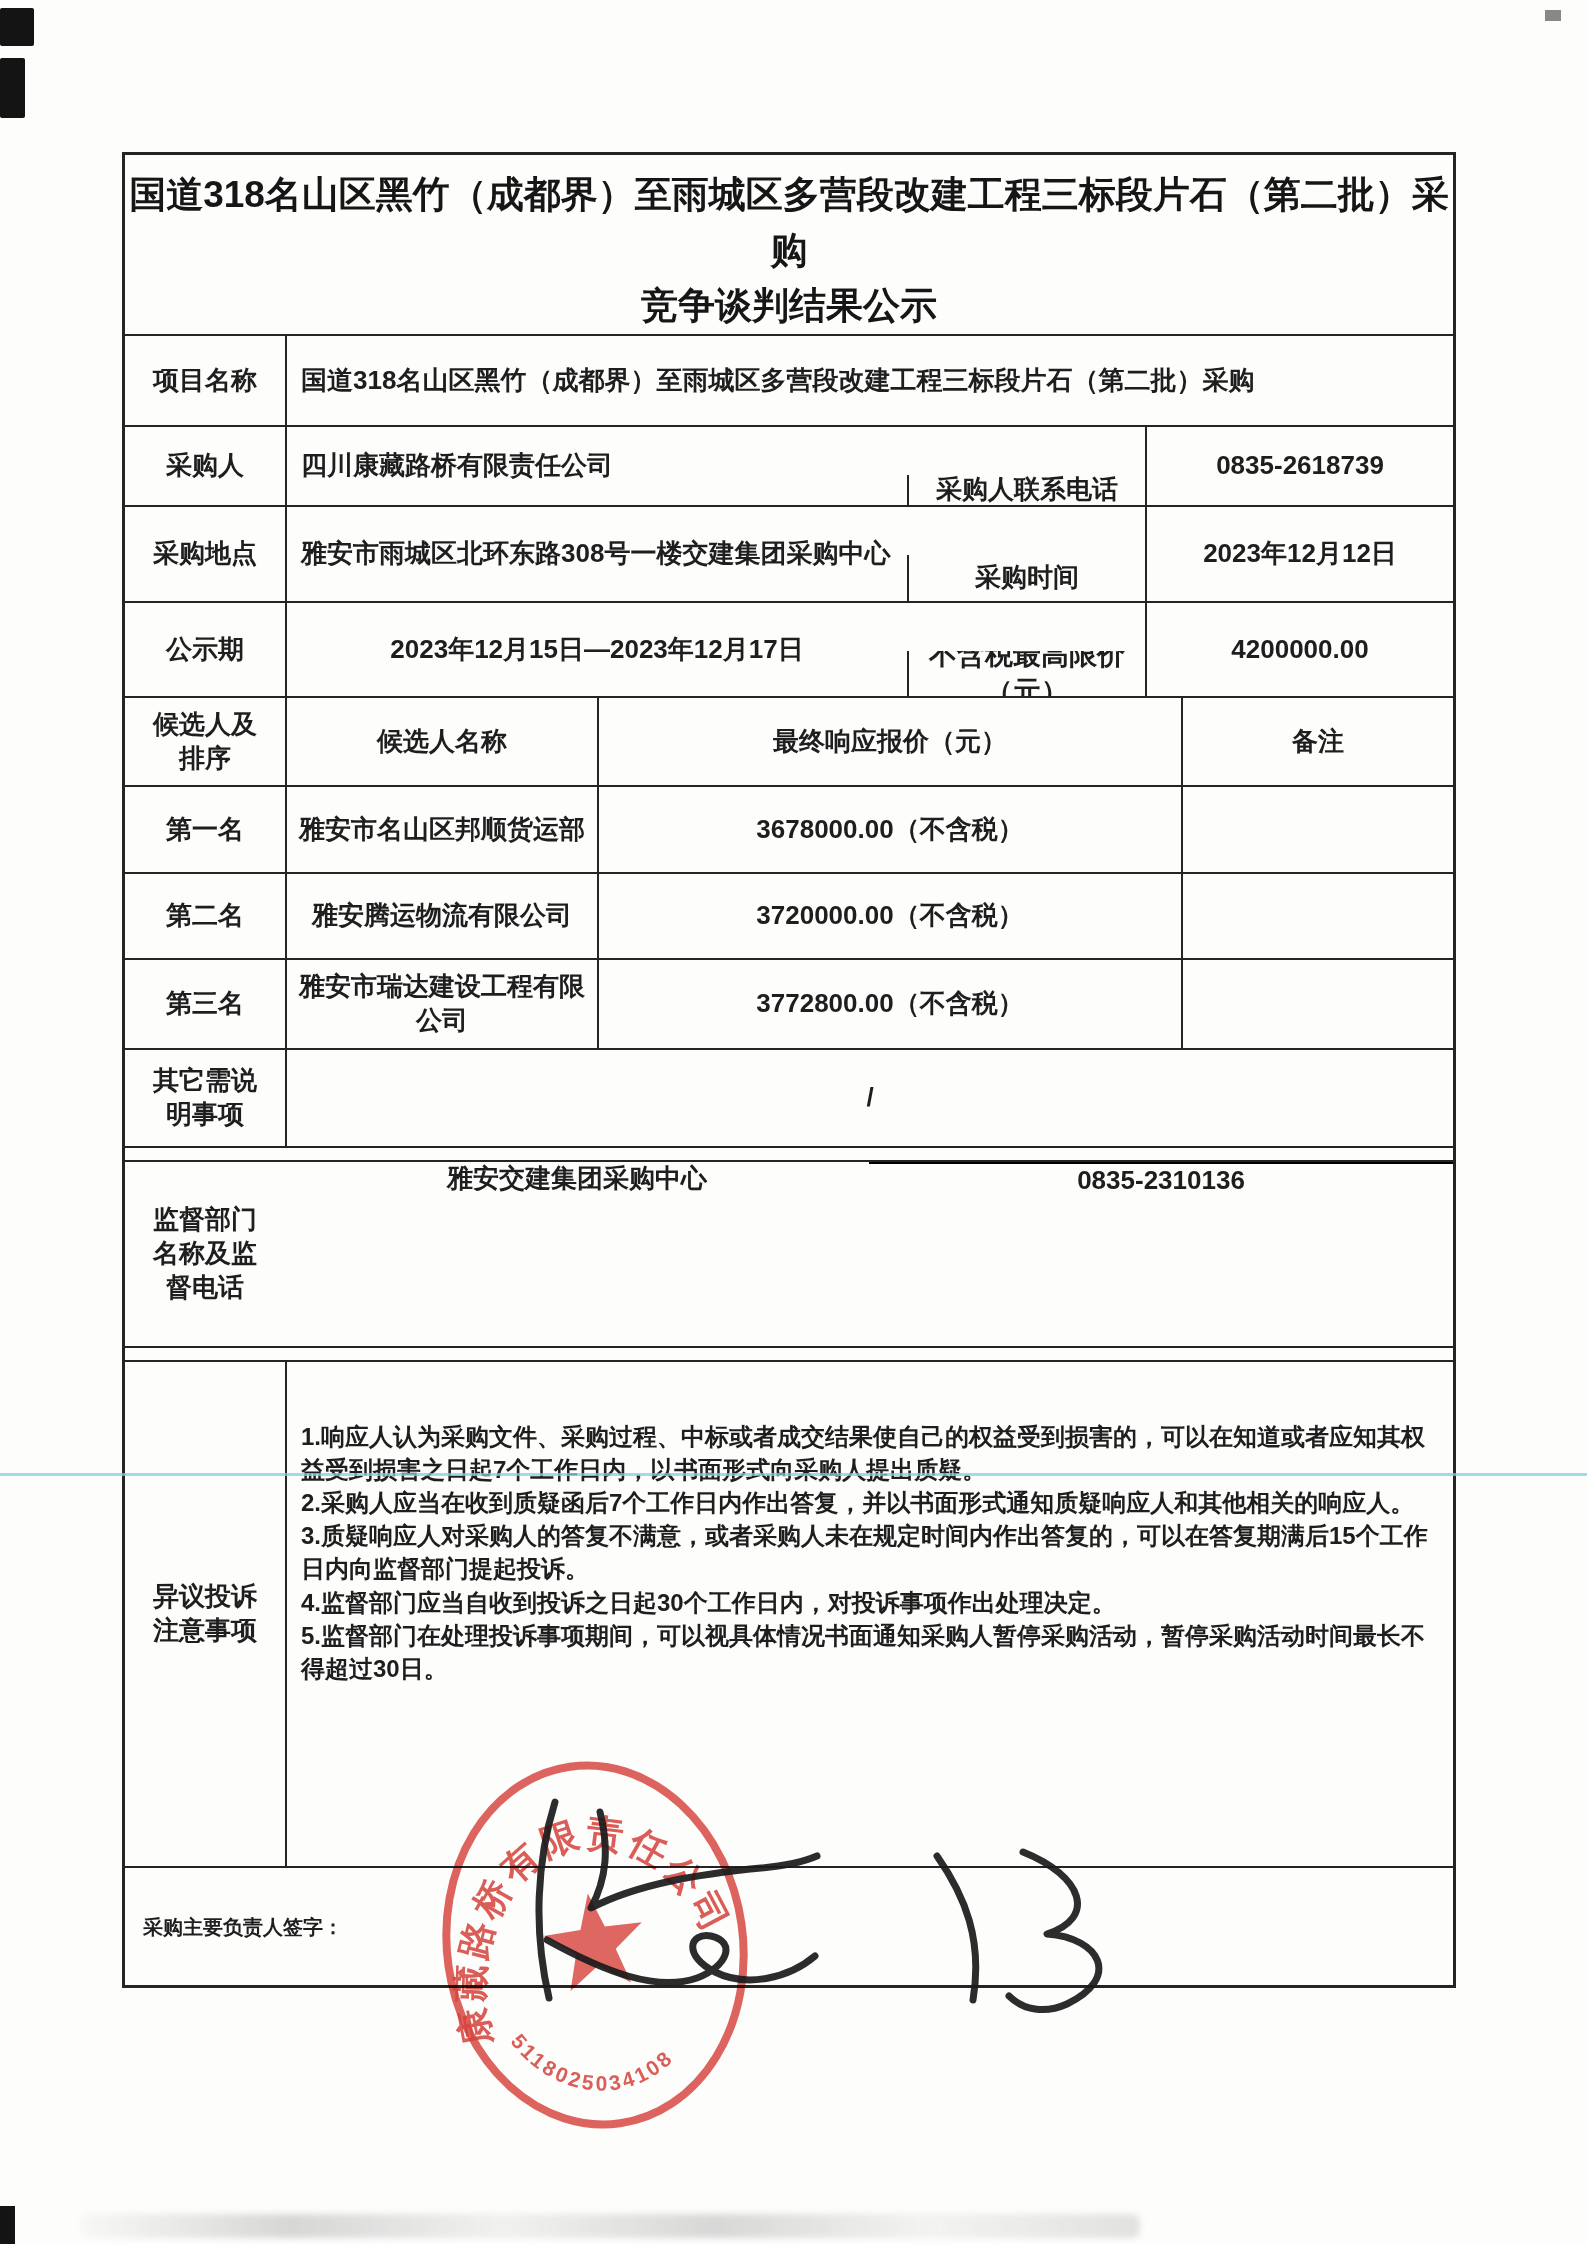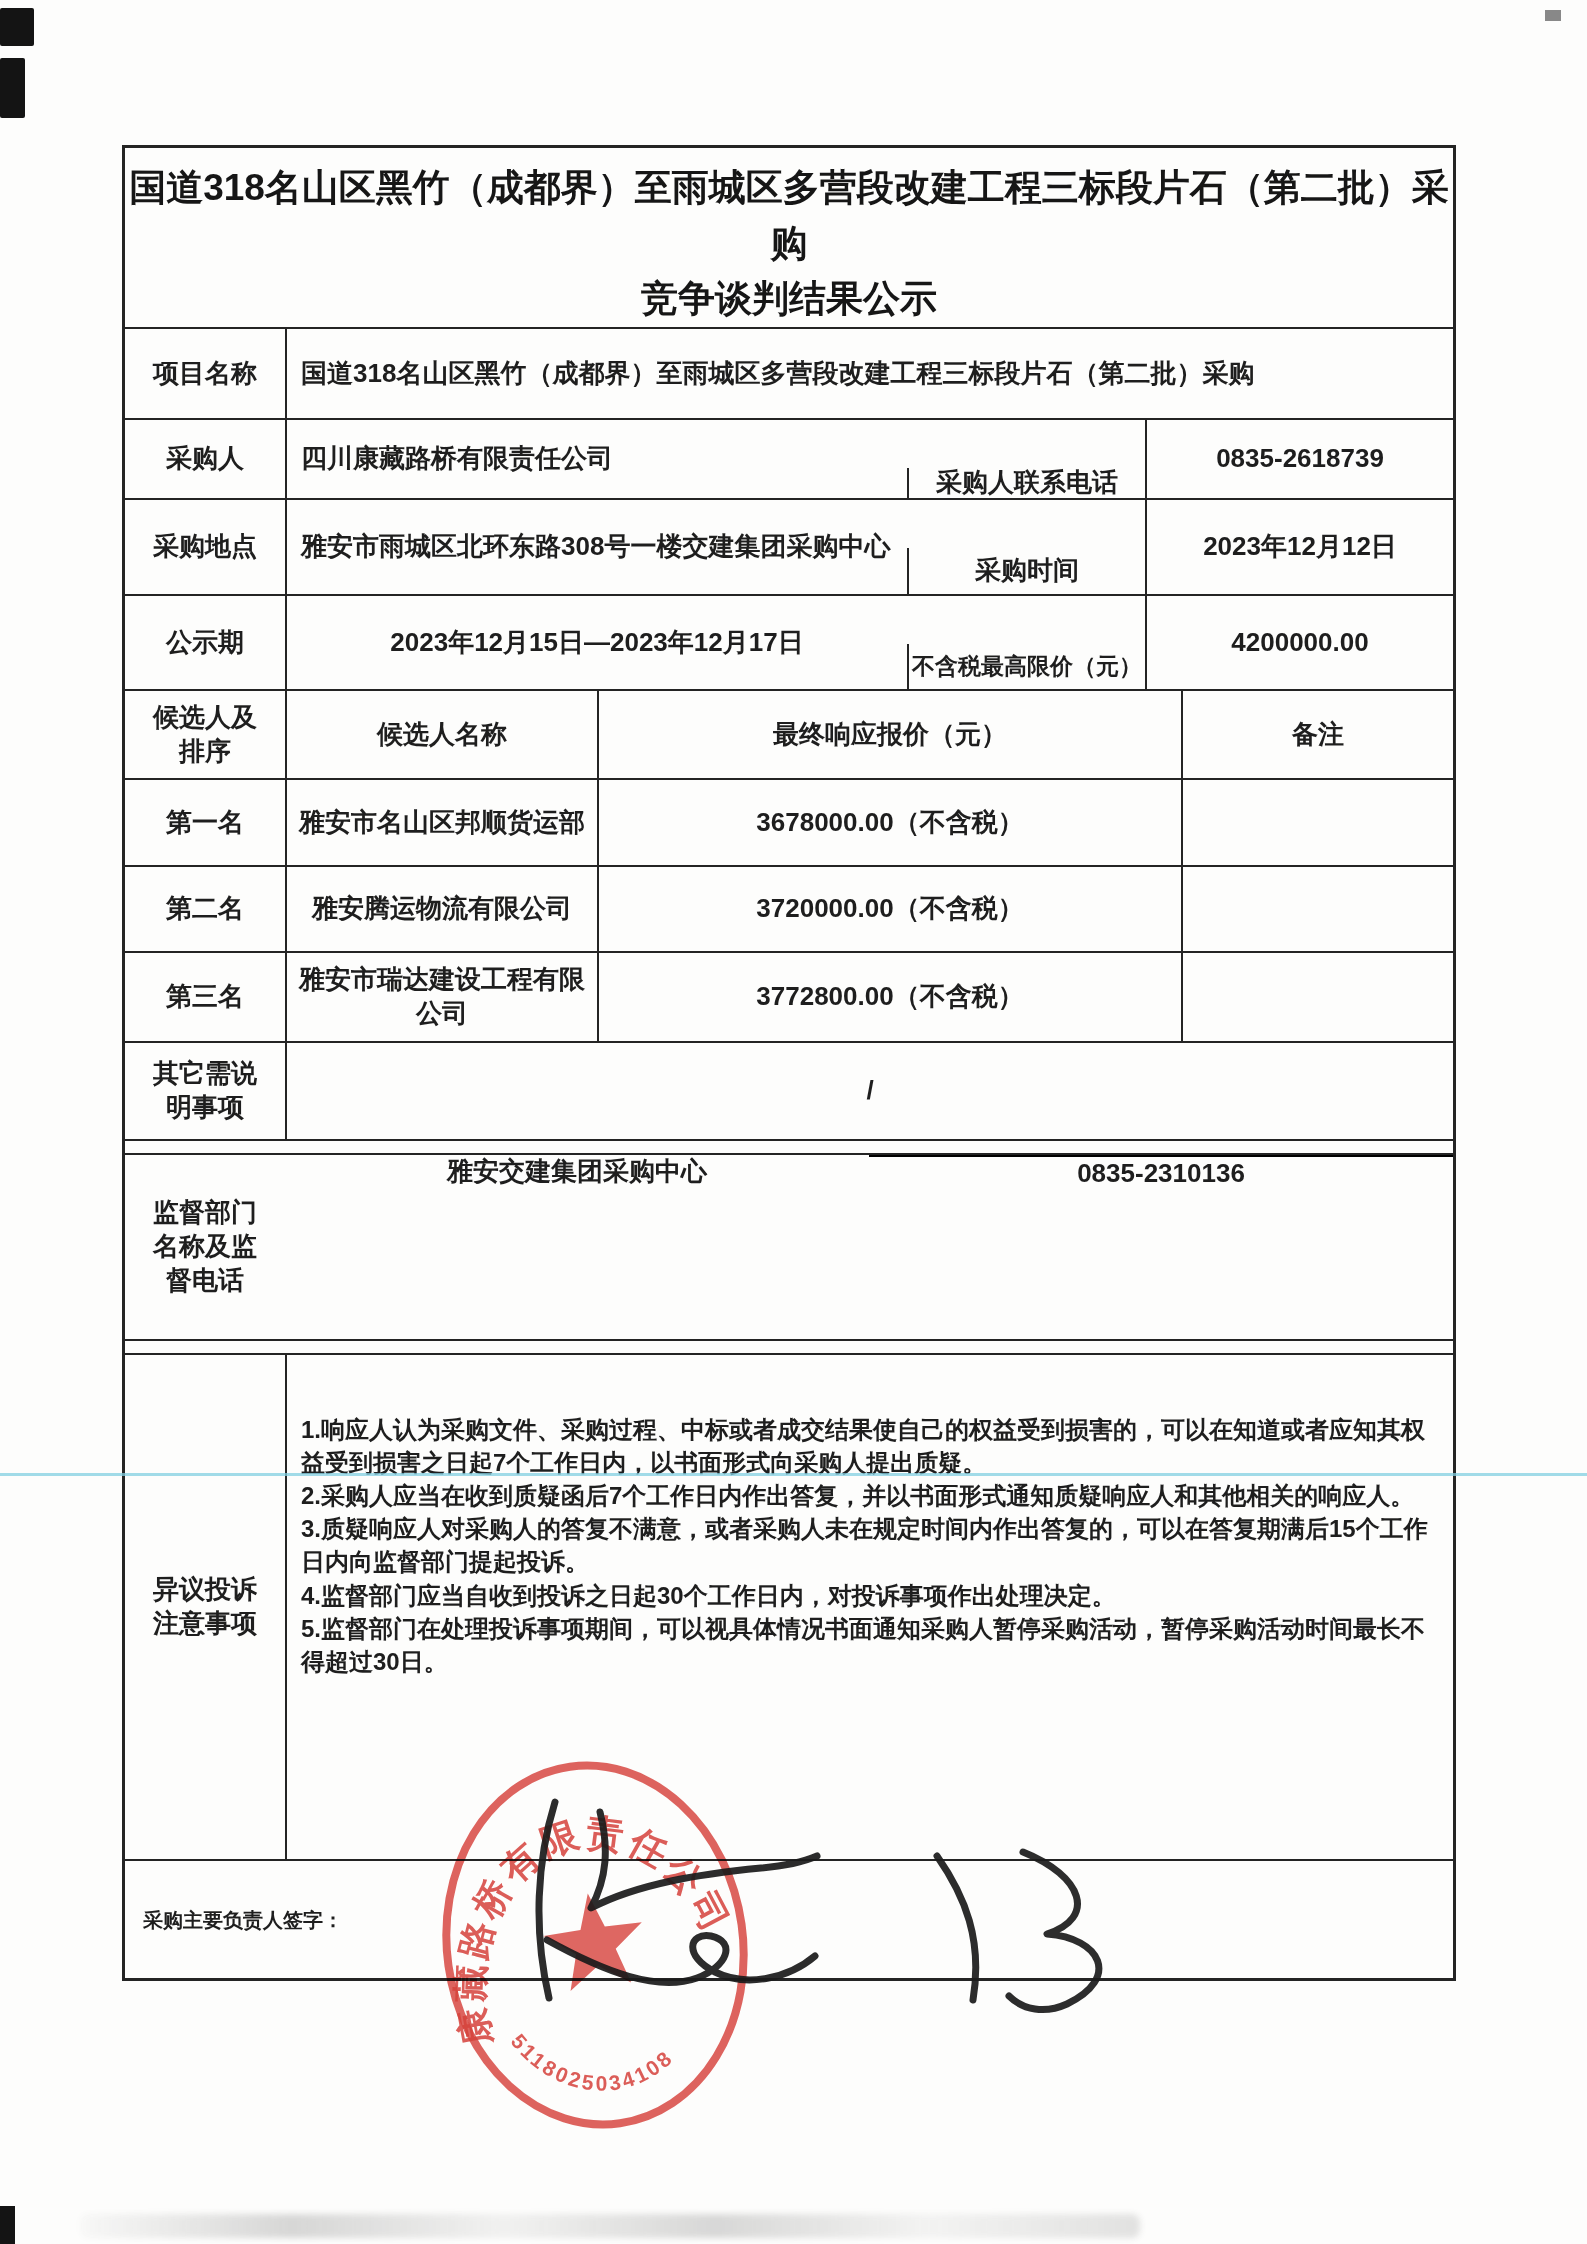--- a/index.html
+++ b/index.html
@@ -4,40 +4,40 @@
 <style>
   html,body{margin:0;padding:0;background:#e9e9e9;}
   .page{
     position:relative;width:1587px;height:2244px;margin:0 auto;
     background:#fdfdfc;overflow:hidden;
     font-family:"Liberation Sans","DejaVu Sans",sans-serif;
     color:#1e1e1e;
   }
   
   .doc-table{
-    position:absolute;left:122px;top:145px;width:1334px;
+    position:absolute;left:122px;top:152px;width:1334px;
     border:3px solid #242424;box-sizing:border-box;
     font-size:26px;font-weight:600;line-height:1.3;
   }
   .row{display:flex;box-sizing:border-box;}
   .row + .row{border-top:2px solid #242424;}
   .cell{box-sizing:border-box;display:flex;align-items:center;justify-content:center;
         text-align:center;overflow:hidden;}
   .row > .cell + .cell{border-left:2px solid #242424;}
   .lab{width:160px;flex:0 0 160px;padding:0 21px;}
   .w622{width:622px;flex:0 0 622px;}
   .w238{width:238px;flex:0 0 238px;margin-top:48px;}
   .w312{width:312px;flex:0 0 312px;}
   .w584{width:584px;flex:0 0 584px;}
   .grow{flex:1 1 auto;}
   .left{justify-content:flex-start;text-align:left;padding-left:14px;padding-right:10px;}
   .title-row{height:179px;}
   .title-cell{flex:1;flex-direction:column;justify-content:flex-start;padding-top:12px;
               font-size:37px;font-weight:bold;line-height:1.5;color:#161616;}
-  .smallfont{font-size:23px;}
+  .smallfont{font-size:28px;}
   .spacer{height:14px;}
   .supcol{flex:1 1 auto;display:flex;flex-direction:row;align-items:flex-start;}
   .supcell{flex:1;display:flex;align-items:center;justify-content:center;}
   .supcell + .supcell{border-top:2px solid #000000;}
   .objection-cell{flex:1;flex-direction:column;align-items:flex-start;justify-content:flex-start;
                   text-align:left;padding:58px 18px 16px 14px;font-size:24px;line-height:1.38;}
   .sig-row{height:119px;}
   .sig-cell{flex:1;justify-content:flex-start;text-align:left;padding-left:18px;font-size:20px;}
   
   .scan-line{position:absolute;left:0;top:1473px;width:1587px;height:3px;

